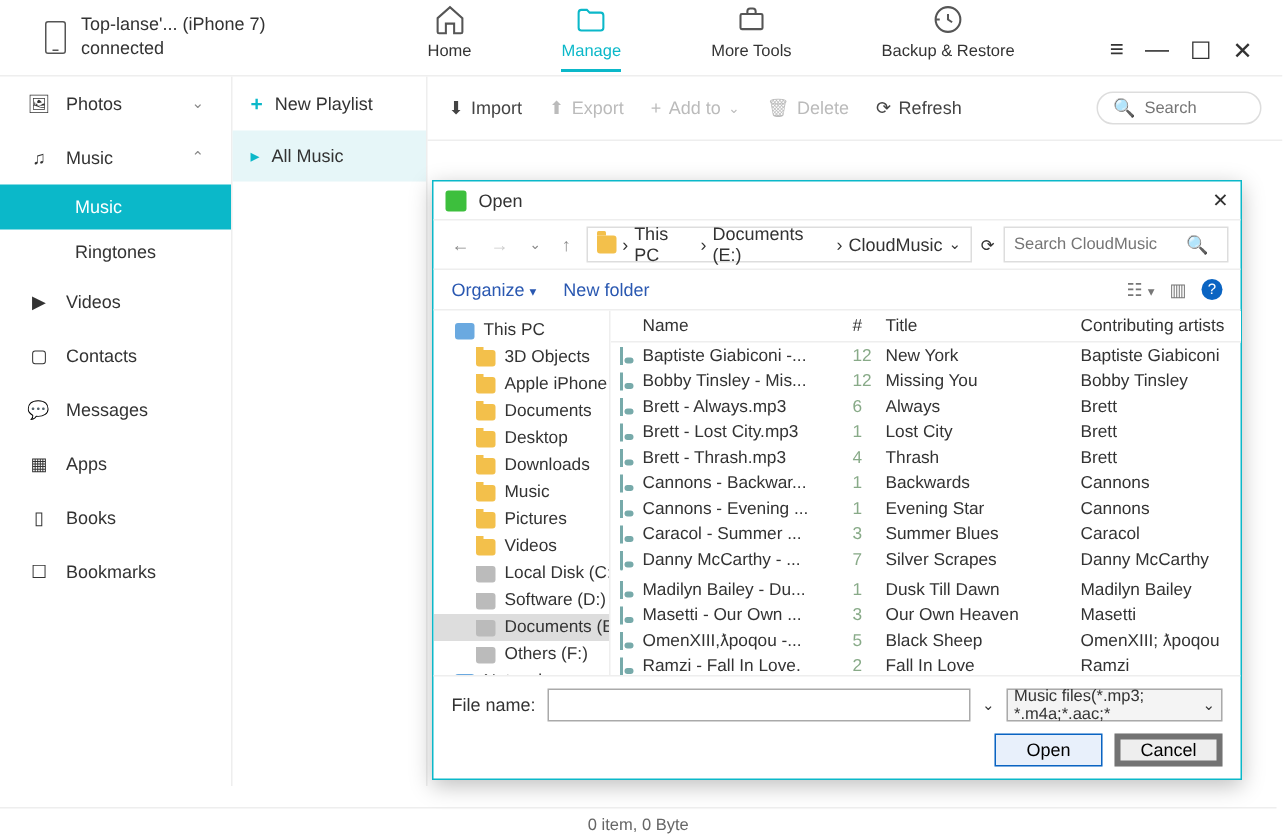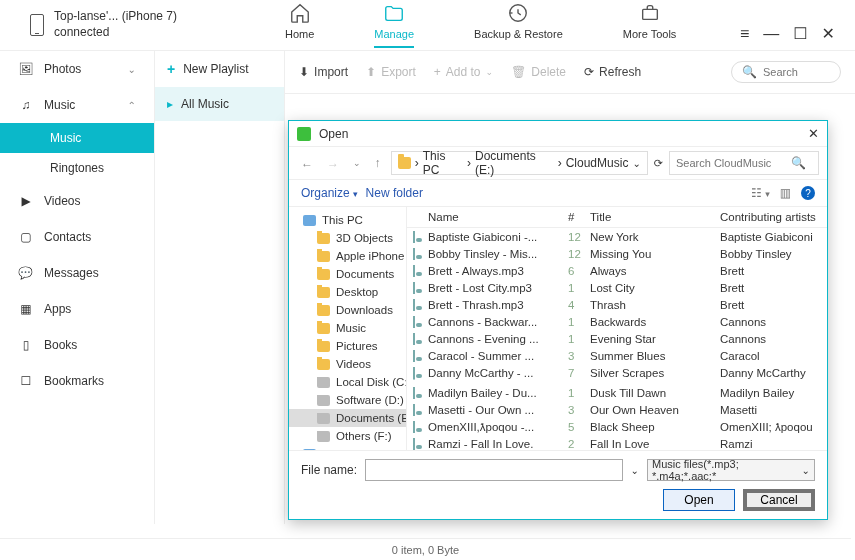--- a/index.html
+++ b/index.html
@@ -52,21 +52,21 @@
 .dlg-title .green { width:14px; height:14px; background:#3dbf3d; border-radius:2px; }
 .dlg-close { margin-left:auto; cursor:pointer; font-size:13px; }
 .dlg-nav { display:flex; align-items:center; gap:6px; padding:4px 8px; font-size:12px; border-top:1px solid #eee; border-bottom:1px solid #eee; }
 .dlg-nav .arrow { color:#888; cursor:pointer; padding:0 4px; }
 .crumbs { display:flex; align-items:center; gap:4px; border:1px solid #ddd; padding:2px 6px; flex:1; height:24px; }
 .crumbs .fico { display:inline-block; width:14px; height:12px; background:#f3c04b; border-radius:0 2px 2px 2px; position:relative; }
 .crumbs .fico::before { content:""; position:absolute; top:-3px; left:0; width:6px; height:3px; background:#f3c04b; border-radius:1px 1px 0 0; }
 .refresh-ico { cursor:pointer; font-size:11px; }
 .dsearch { display:flex; align-items:center; border:1px solid #ddd; height:24px; padding:0 6px; width:150px; color:#888; }
 .dsearch input { border:none; outline:none; font-size:11px; width:115px; }
-.dlg-toolbar { display:flex; align-items:center; gap:8px; padding:6px 12px; font-size:12px; color:#226; }
+.dlg-toolbar { display:flex; align-items:center; gap:18px; padding:6px 12px; font-size:12px; color:#226; }
 .dlg-toolbar .org { color:#2a58b1; cursor:pointer; }
 .dlg-toolbar .nf { color:#2a58b1; cursor:pointer; }
 .dlg-toolbar .right { margin-left:auto; display:flex; gap:10px; align-items:center; color:#777; }
 .dlg-toolbar .right span { cursor:pointer; }
 .dlg-toolbar .help { background:#0a64c2; color:#fff; border-radius:50%; width:14px; height:14px; font-size:10px; display:inline-flex; align-items:center; justify-content:center; }
 
 .dlg-body { display:flex; flex:1; overflow:hidden; border-top:1px solid #eee; }
 .tree { width:118px; border-right:1px solid #eee; overflow-y:auto; font-size:11.5px; padding-top:4px; }
 .tree-item { display:flex; align-items:center; gap:6px; padding:3px 6px 3px 14px; cursor:pointer; white-space:nowrap; }
 .tree-item.sub { padding-left:28px; }
@@ -83,21 +83,21 @@
 .fh div { cursor:pointer; }
 .frow { display:grid; grid-template-columns: 15px 140px 22px 130px 110px 1fr; padding:2.5px 6px; white-space:nowrap; overflow:hidden; }
 .frow .num { color:#8a8; }
 .mp3i { width:11px; height:12px; border:1px solid #7aa; border-radius:1px; position:relative; }
 .mp3i::after { content:""; position:absolute; bottom:1px; left:2px; width:6px; height:4px; background:#7aa; border-radius:2px; }
 .frow span { overflow:hidden; text-overflow:ellipsis; }
 
 .dlg-foot { padding:8px 12px; display:flex; flex-direction:column; gap:8px; border-top:1px solid #eee; }
 .fname-row { display:flex; align-items:center; gap:8px; font-size:12px; }
 .fname-row input { flex:1; border:1px solid #aaa; height:22px; padding:0 4px; font-size:12px; }
-.filter { border:1px solid #aaa; height:22px; width:168px; font-size:11px; display:flex; align-items:center; padding:0 4px; background:#f4f4f4; }
+.filter { border:1px solid #aaa; height:22px; width:144px; font-size:11px; display:flex; align-items:center; padding:0 4px; background:#f4f4f4; }
 .btn-row { display:flex; gap:8px; justify-content:flex-end; }
 .btn-row button { width:72px; height:22px; border:4px solid #737373; background:#eee; font-size:12px; cursor:pointer; }
 .btn-row button.primary { border:1.5px solid #0a64c2; background:#e8f0fb; }
 </style>
 </head>
 <body>
 
 <div class="header">
   <div class="device-box">
     <div class="phone-ico"></div>
@@ -114,31 +114,31 @@
       <span class="lbl">Home</span>
     </div>
     <div class="top-tab active">
       <svg viewBox="0 0 24 24" fill="none" stroke="#0bb8c9" stroke-width="1.5">
           <path d="M3 7a2 2 0 012-2h4l2 2h8a2 2 0 012 2v9a2 2 0 01-2 2H5a2 2 0 01-2-2z"></path>
         </svg>
       <span class="lbl">Manage</span>
     </div>
     <div class="top-tab">
       <svg viewBox="0 0 24 24" fill="none" stroke="#555" stroke-width="1.5">
+          <rect x="4" y="8" width="16" height="11" rx="1"></rect>
+          <path d="M9 8V6a2 2 0 012-2h2a2 2 0 012 2v2"></path>
+        </svg>
+      <span class="lbl">More Tools</span>
+    </div>
+    <div class="top-tab">
+      <svg viewBox="0 0 24 24" fill="none" stroke="#555" stroke-width="1.5">
           <path d="M12 3a9 9 0 100 18 9 9 0 000-18zM12 8v4l3 2"></path>
           <path d="M3 12h3"></path>
         </svg>
       <span class="lbl">Backup &amp; Restore</span>
-    </div>
-    <div class="top-tab">
-      <svg viewBox="0 0 24 24" fill="none" stroke="#555" stroke-width="1.5">
-          <rect x="4" y="8" width="16" height="11" rx="1"></rect>
-          <path d="M9 8V6a2 2 0 012-2h2a2 2 0 012 2v2"></path>
-        </svg>
-      <span class="lbl">More Tools</span>
     </div>
   </div>
   <div class="win-ctrl">
     <span>≡</span>
     <span>—</span>
     <span>☐</span>
     <span>✕</span>
   </div>
 </div>
 

